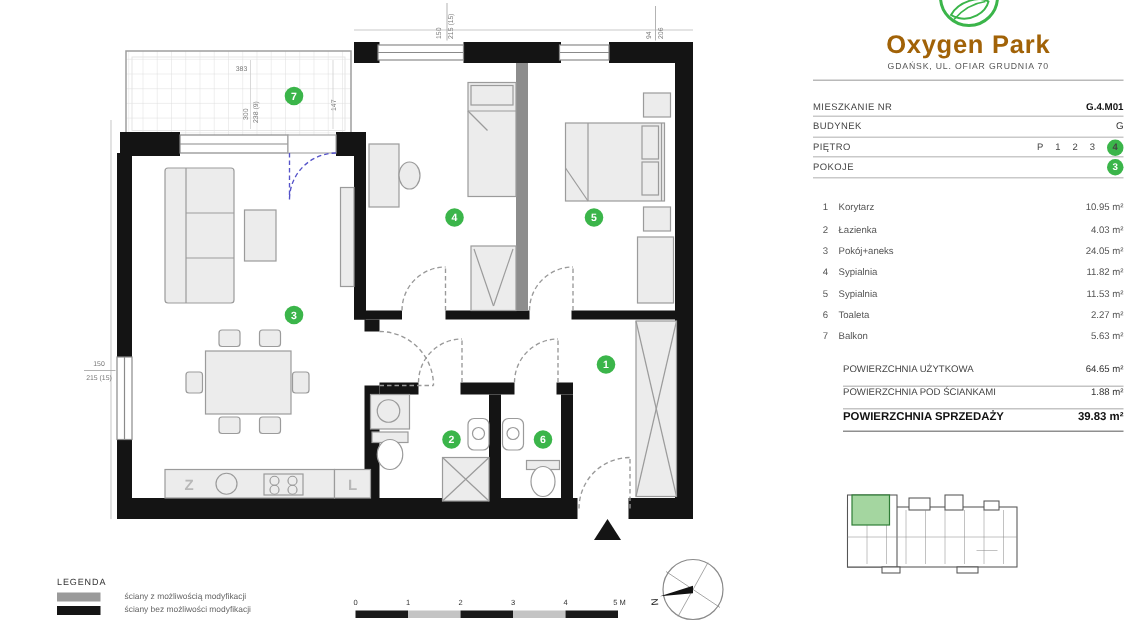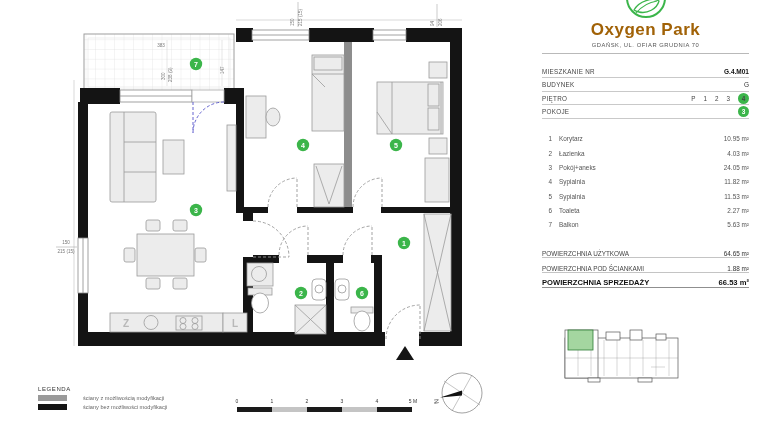--- a/index.html
+++ b/index.html
@@ -38,22 +38,22 @@
           width:11px; height:11px; border-radius:50%; background:#3bb54a;
           color:#fff; font-size:6.5px; font-weight:bold; font-style:normal; }
 
   .rooms { margin-top:13px; }
   .room-row { display:flex; align-items:center; height:14.3px; font-size:6.4px; color:#555; }
   .rno { width:10px; text-align:right; }
   .rname { margin-left:7px; }
   .rarea { margin-left:auto; }
 
   .totals { margin-top:11px; }
-  .trow { display:flex; align-items:flex-end; justify-content:space-between;
-          height:15px; border-bottom:1px solid #c4c4c4; font-size:6.4px; color:#444; }
+  .trow { display:flex; align-items:flex-start; justify-content:space-between;
+          height:15px; border-bottom:1px solid #c4c4c4; font-size:6.4px; color:#444;margin-left:20px; }
   .trow .tval { color:#333; }
   .trow.big { font-size:7.6px; font-weight:bold; color:#111; border-bottom:1.6px solid #8f8f8f; }
   .trow.big .tval { color:#111; }
 
   #minimap { position:absolute; left:558px; top:316px; }
 </style>
 </head>
 <body>
 
 <div id="stage">
@@ -382,21 +382,21 @@
       <div class="trow">
         <span>POWIERZCHNIA UŻYTKOWA</span>
           <span class="tval">64.65 m²</span>
       </div>
       <div class="trow">
         <span>POWIERZCHNIA POD ŚCIANKAMI</span>
           <span class="tval">1.88 m²</span>
       </div>
       <div class="trow big">
         <span>POWIERZCHNIA SPRZEDAŻY</span>
-          <span class="tval">66.53 m²</span>
+          <span class="tval">39.83 m²</span>
       </div>
     </div>
   </div>
 
   <svg id="minimap" width="150" height="78" viewBox="0 0 150 78">
     <g fill="#fff" stroke="#555" stroke-width="0.7">
       <rect x="7" y="22" width="113" height="40"></rect>
       <rect x="7" y="14" width="33" height="48"></rect>
       <rect x="48" y="16" width="14" height="8"></rect>
       <rect x="72" y="14" width="12" height="10"></rect>

